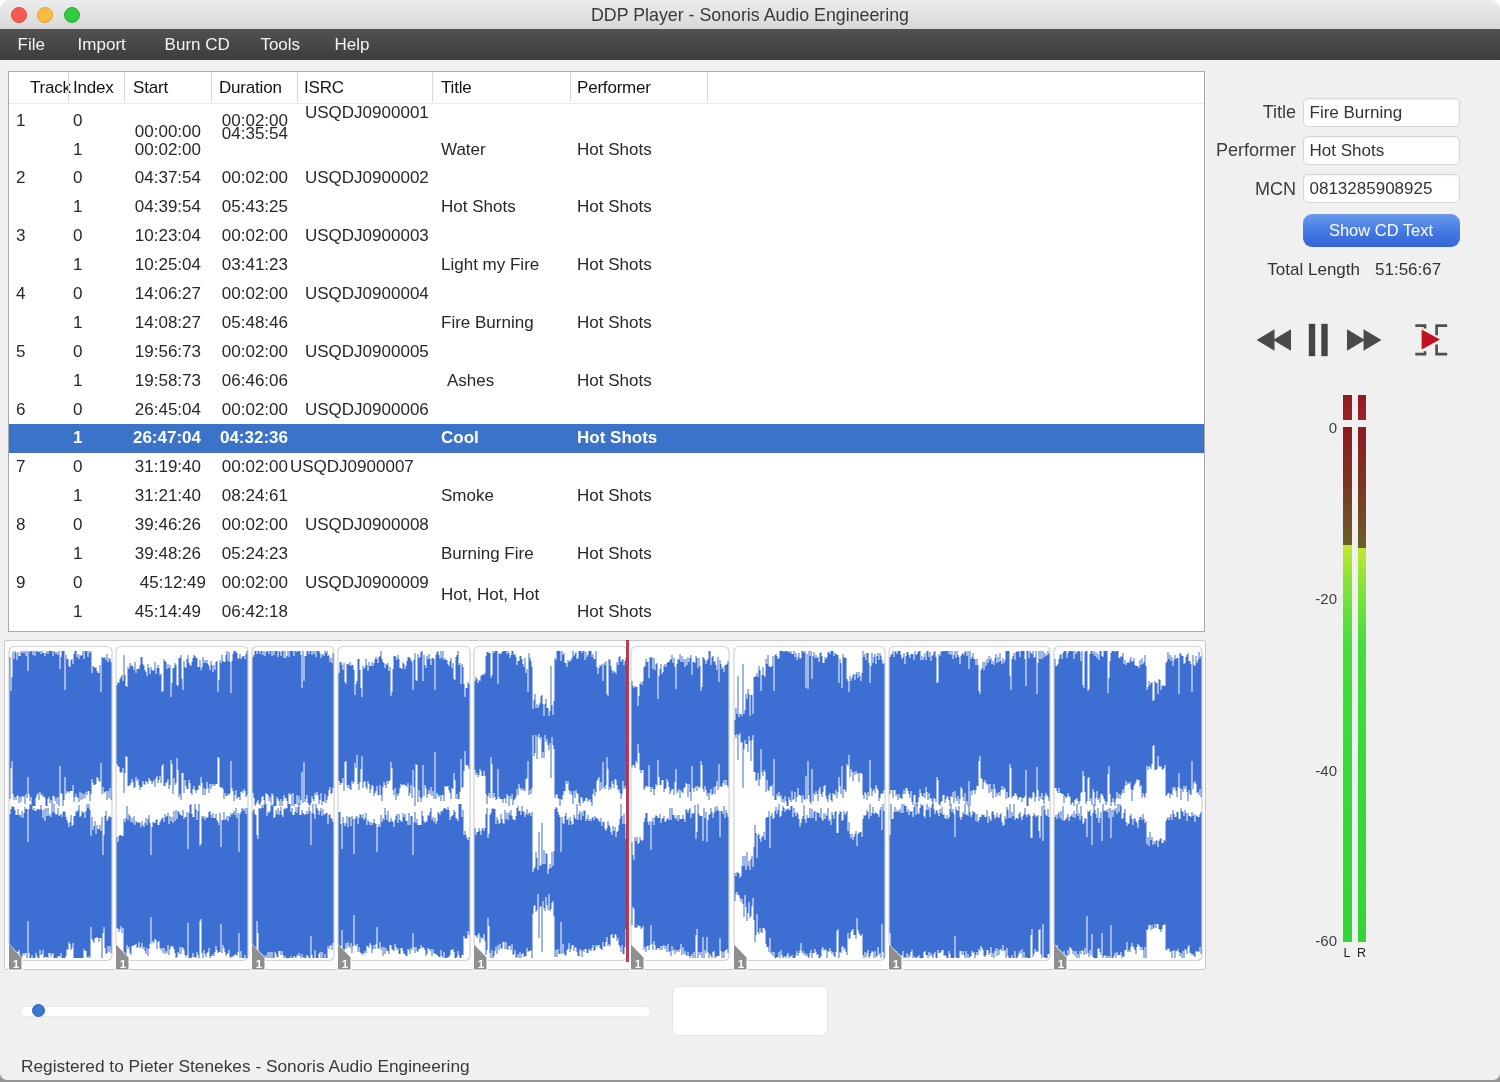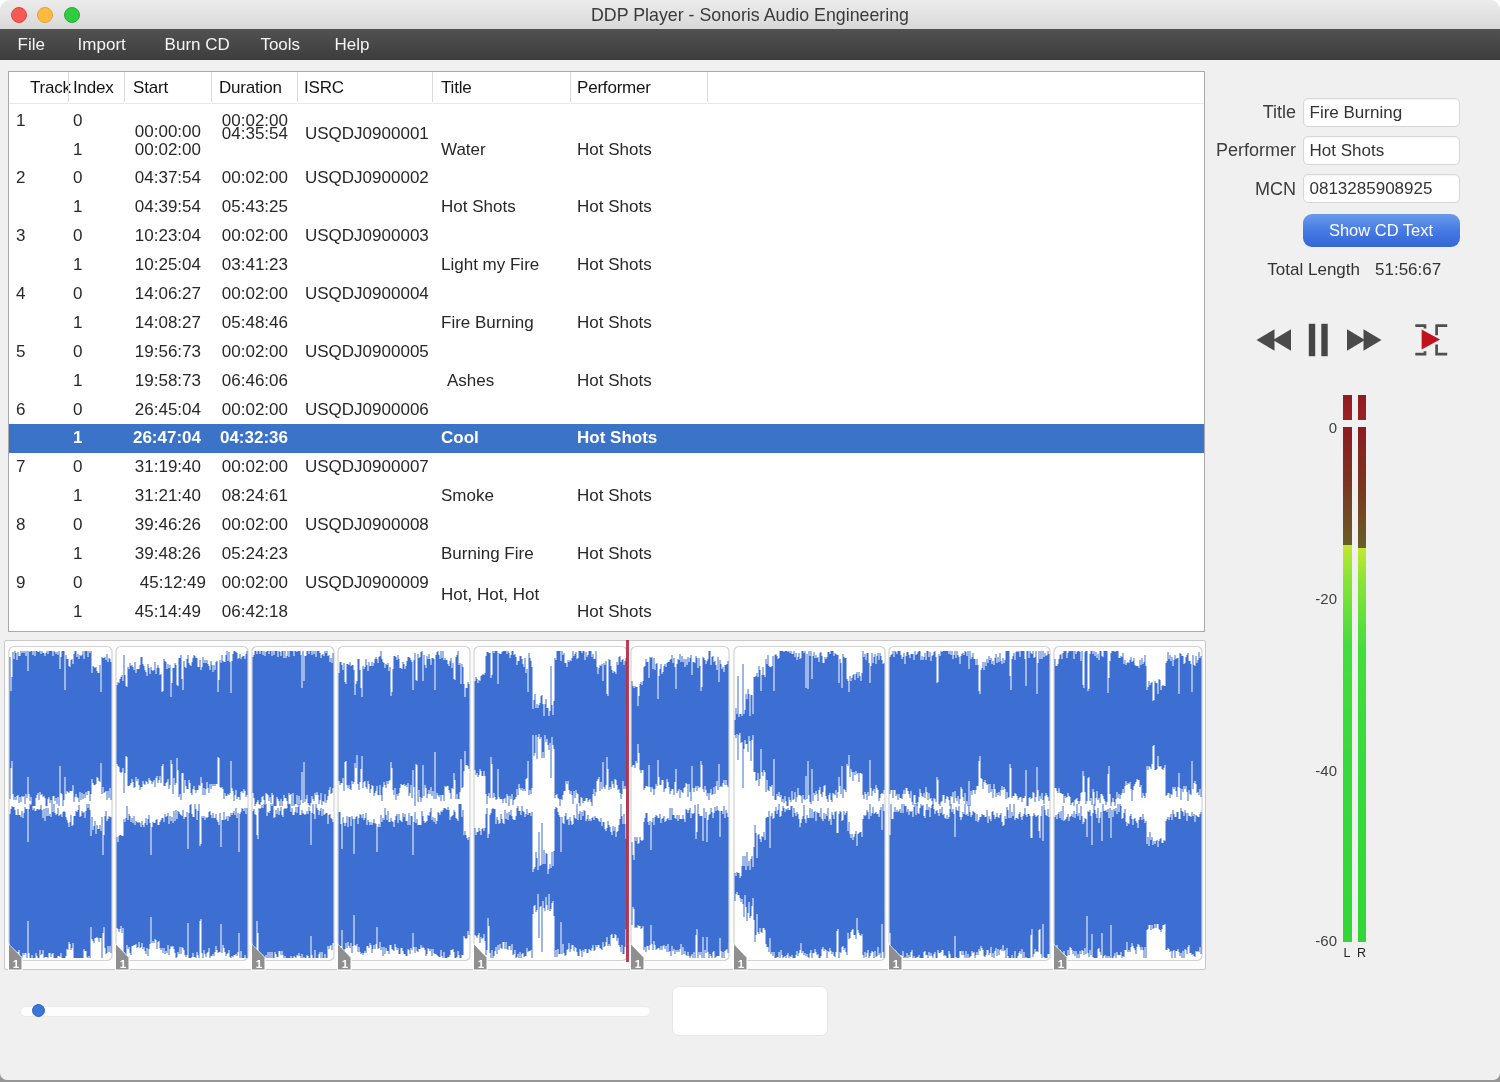--- a/index.html
+++ b/index.html
@@ -68,21 +68,21 @@
     <div class="hsep" style="left:211px"></div>
     <div class="hsep" style="left:297px"></div>
     <div class="hsep" style="left:432px"></div>
     <div class="hsep" style="left:570px"></div>
     <div class="hsep" style="left:707px"></div>
   <div id="hline"></div>
   <div class="cell" style="top:106.5px;left:16px">1</div>
     <div class="cell" style="top:106.5px;left:73px">0</div>
     <div class="cell ra" style="top:118px;left:91px;width:110px">00:00:00</div>
     <div class="cell ra" style="top:106.5px;left:178px;width:110px">00:02:00</div>
-    <div class="cell" style="top:120px;left:305px">USQDJ0900001</div>
+    <div class="cell" style="top:99px;left:305px">USQDJ0900001</div>
     <div class="cell" style="top:135.5px;left:73px">1</div>
     <div class="cell ra" style="top:135.5px;left:91px;width:110px">00:02:00</div>
     <div class="cell ra" style="top:120px;left:178px;width:110px">04:35:54</div>
     <div class="cell" style="top:135.5px;left:441px">Water</div>
     <div class="cell" style="top:135.5px;left:577px">Hot Shots</div>
     <div class="cell" style="top:164.4px;left:16px">2</div>
     <div class="cell" style="top:164.4px;left:73px">0</div>
     <div class="cell ra" style="top:164.4px;left:91px;width:110px">04:37:54</div>
     <div class="cell ra" style="top:164.4px;left:178px;width:110px">00:02:00</div>
     <div class="cell" style="top:164.4px;left:305px">USQDJ0900002</div>
@@ -129,21 +129,21 @@
     <div class="selrow" style="top:424.4px"></div>
     <div class="cell sel" style="top:424.4px;left:73px">1</div>
     <div class="cell sel ra" style="top:424.4px;left:91px;width:110px">26:47:04</div>
     <div class="cell sel ra" style="top:424.4px;left:178px;width:110px">04:32:36</div>
     <div class="cell sel" style="top:424.4px;left:441px">Cool</div>
     <div class="cell sel" style="top:424.4px;left:577px">Hot Shots</div>
     <div class="cell" style="top:453.3px;left:16px">7</div>
     <div class="cell" style="top:453.3px;left:73px">0</div>
     <div class="cell ra" style="top:453.3px;left:91px;width:110px">31:19:40</div>
     <div class="cell ra" style="top:453.3px;left:178px;width:110px">00:02:00</div>
-    <div class="cell" style="top:453.3px;left:305px">USQDJ0900007</div>
+    <div class="cell" style="top:453.3px;left:290px">USQDJ0900007</div>
     <div class="cell" style="top:482.2px;left:73px">1</div>
     <div class="cell ra" style="top:482.2px;left:91px;width:110px">31:21:40</div>
     <div class="cell ra" style="top:482.2px;left:178px;width:110px">08:24:61</div>
     <div class="cell" style="top:482.2px;left:441px">Smoke</div>
     <div class="cell" style="top:482.2px;left:577px">Hot Shots</div>
     <div class="cell" style="top:511.1px;left:16px">8</div>
     <div class="cell" style="top:511.1px;left:73px">0</div>
     <div class="cell ra" style="top:511.1px;left:91px;width:110px">39:46:26</div>
     <div class="cell ra" style="top:511.1px;left:178px;width:110px">00:02:00</div>
     <div class="cell" style="top:511.1px;left:305px">USQDJ0900008</div>
@@ -249,12 +249,13 @@
         <text x="895.5" y="967.5" font-size="11.5" font-weight="bold" fill="#ffffff" text-anchor="middle" font-family="Liberation Sans, sans-serif">1</text>
         <polygon points="1052.5,943 1067.0,957.5 1067.0,970.5 1052.5,970.5" fill="#ffffff"></polygon>
         <polygon points="1053.5,944.5 1066.0,957.5 1066.0,969.5 1053.5,969.5" fill="#8f8f8f"></polygon>
         <text x="1060.5" y="967.5" font-size="11.5" font-weight="bold" fill="#ffffff" text-anchor="middle" font-family="Liberation Sans, sans-serif">1</text>
       </g>
     </svg>
   <div id="redline"></div>
   <div id="slidertrack"></div>
   <div id="sliderthumb"></div>
   <div id="timebox"></div>
+  <div id="status">Registered to Pieter Stenekes - Sonoris Audio Engineering</div>
 </div>
 </body></html>

